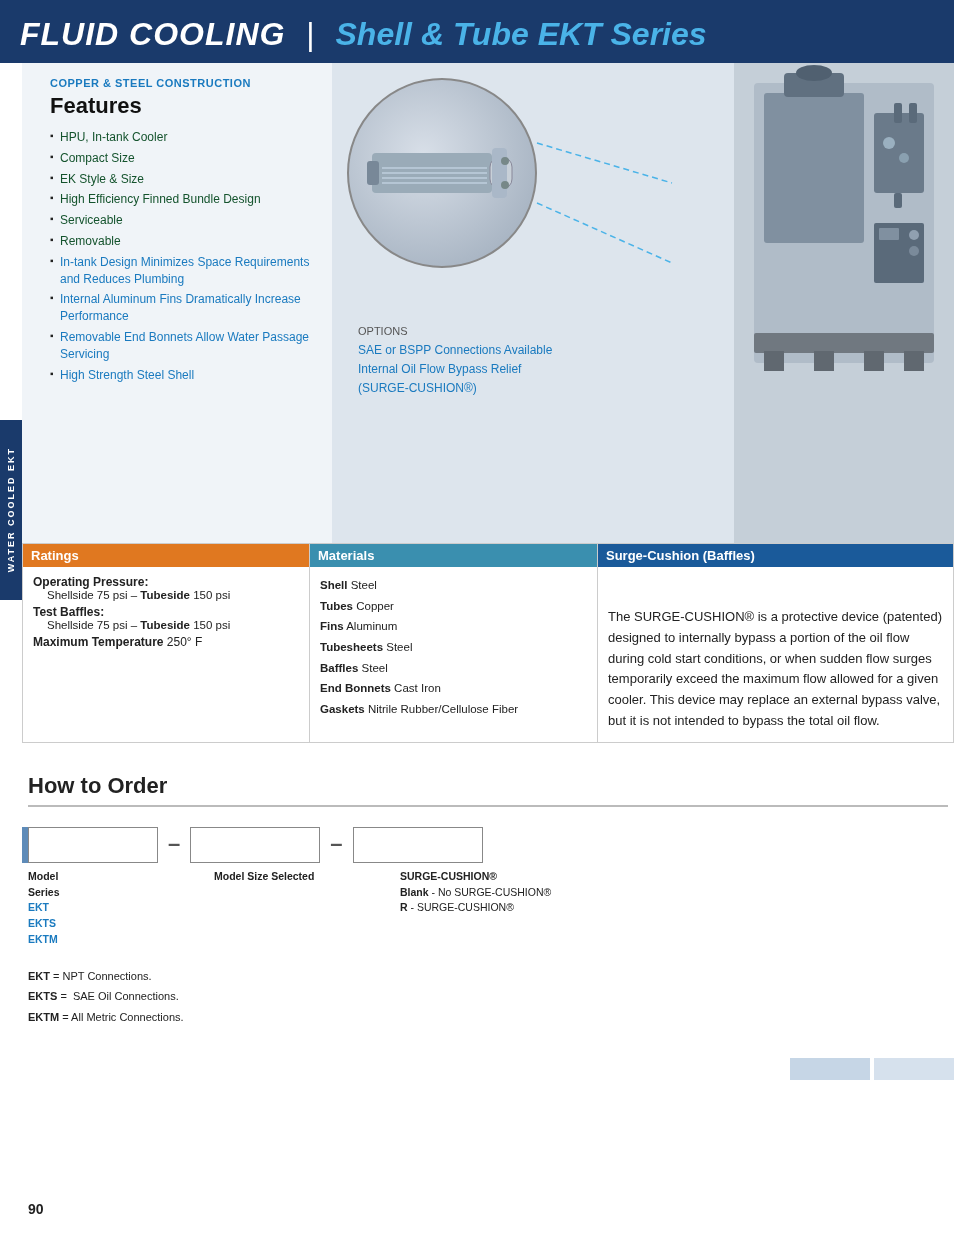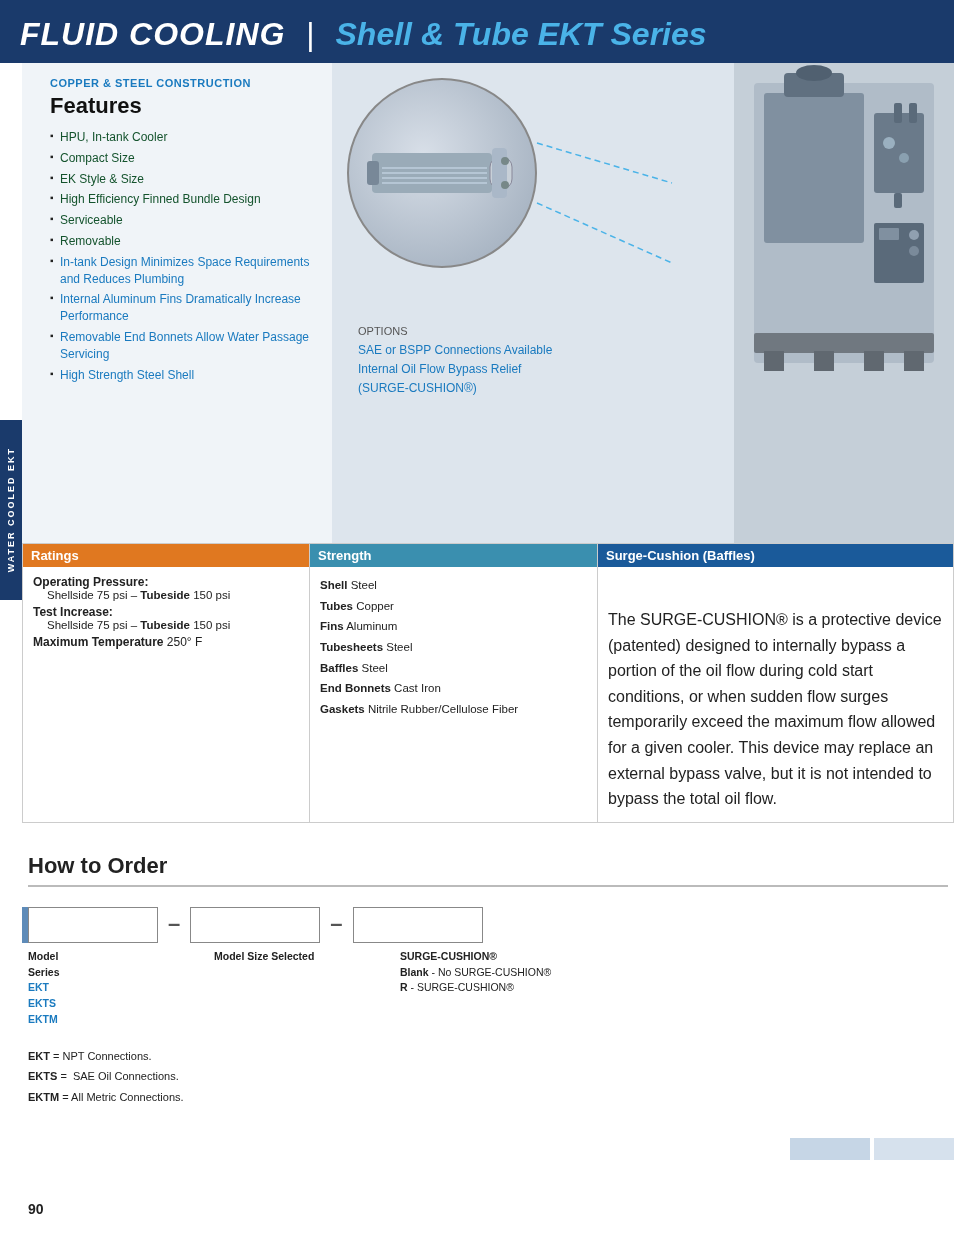--- a/index.html
+++ b/index.html
@@ -297,49 +297,49 @@
 
   <div style="display:flex; margin-top:0;">
 
     <div style="width:288px; background:#fff; border:1px solid #ccc; padding-bottom:6px;">
       <div class="panel-header orange">Ratings</div>
       <div style="padding:0 10px;">
         <div style="font-weight:700; font-size:12px; margin-top:4px;">Operating Pressure:</div>
         <div style="font-size:11.5px; padding-left:14px;">
           <span>Shellside 75 psi –</span> <strong>Tubeside</strong> <span>150 psi</span>
         </div>
-        <div style="font-weight:700; font-size:12px; margin-top:4px;">Test Increase:</div>
+        <div style="font-weight:700; font-size:12px; margin-top:4px;">Test Baffles:</div>
         <div style="font-size:11.5px; padding-left:14px;">
           <span>Shellside 75 psi –</span> <strong>Tubeside</strong> <span>150 psi</span>
         </div>
         <div style="font-size:12px; margin-top:4px;">
           <strong>Maximum Temperature</strong> <span>250° F</span>
         </div>
       </div>
     </div>
 
     <div style="flex:0 0 288px; background:#fff; border:1px solid #ccc; border-left:none; padding-bottom:10px;">
-      <div class="panel-header teal">Strength</div>
+      <div class="panel-header teal">Materials</div>
       <div style="padding:0 10px;">
         <div style="font-size:11.5px; line-height:1.8;">
           <div><strong>Shell</strong> Steel</div>
           <div><strong>Tubes</strong> Copper</div>
           <div><strong>Fins</strong> Aluminum</div>
           <div><strong>Tubesheets</strong> Steel</div>
           <div><strong>Baffles</strong> Steel</div>
           <div><strong>End Bonnets</strong> Cast Iron</div>
           <div><strong>Gaskets</strong> Nitrile Rubber/Cellulose Fiber</div>
         </div>
       </div>
     </div>
 
     <div style="flex:1; background:#fff; border:1px solid #ccc; border-left:none; padding-bottom:10px;">
       <div class="panel-header blue">Surge-Cushion (Baffles)</div>
       <div style="padding:0 10px;">
-        <p style="font-size:16px; line-height:1.6;margin-top:40px;">The SURGE-CUSHION® is a protective device (patented) designed to internally bypass a portion of the oil flow during cold start conditions, or when sudden flow surges temporarily exceed the maximum flow allowed for a given cooler. This device may replace an external bypass valve, but it is not intended to bypass the total oil flow.</p>
+        <p style="font-size:13px; line-height:1.6;margin-top:40px;">The SURGE-CUSHION® is a protective device (patented) designed to internally bypass a portion of the oil flow during cold start conditions, or when sudden flow surges temporarily exceed the maximum flow allowed for a given cooler. This device may replace an external bypass valve, but it is not intended to bypass the total oil flow.</p>
       </div>
     </div>
 
   </div>
 
   <div style="padding: 30px 6px 0 6px;">
     <div style="font-size:22px; font-weight:700; border-bottom:2px solid #bbb; padding-bottom:6px; margin-bottom:20px;">How to Order</div>
 
     <div style="display:flex; align-items:flex-start; margin-bottom:6px;">
 

